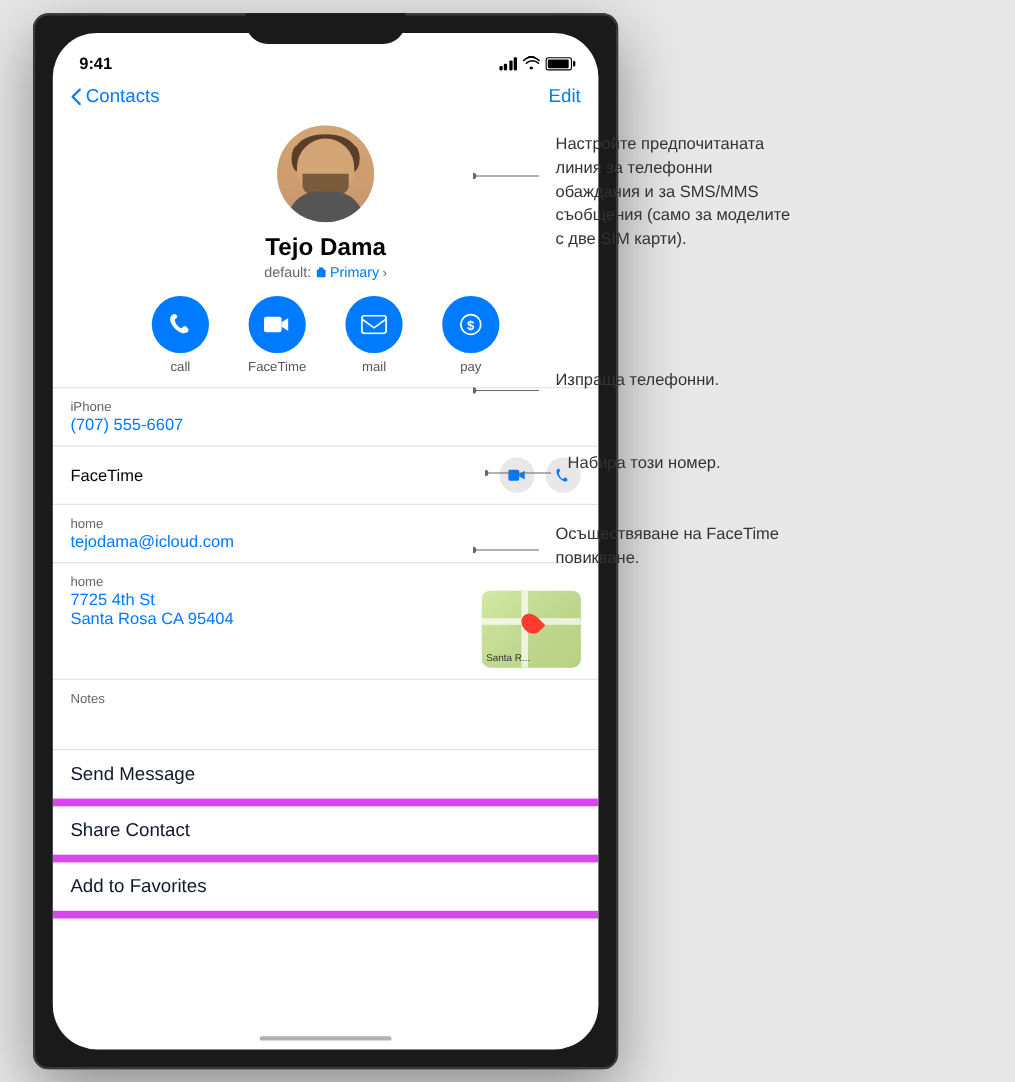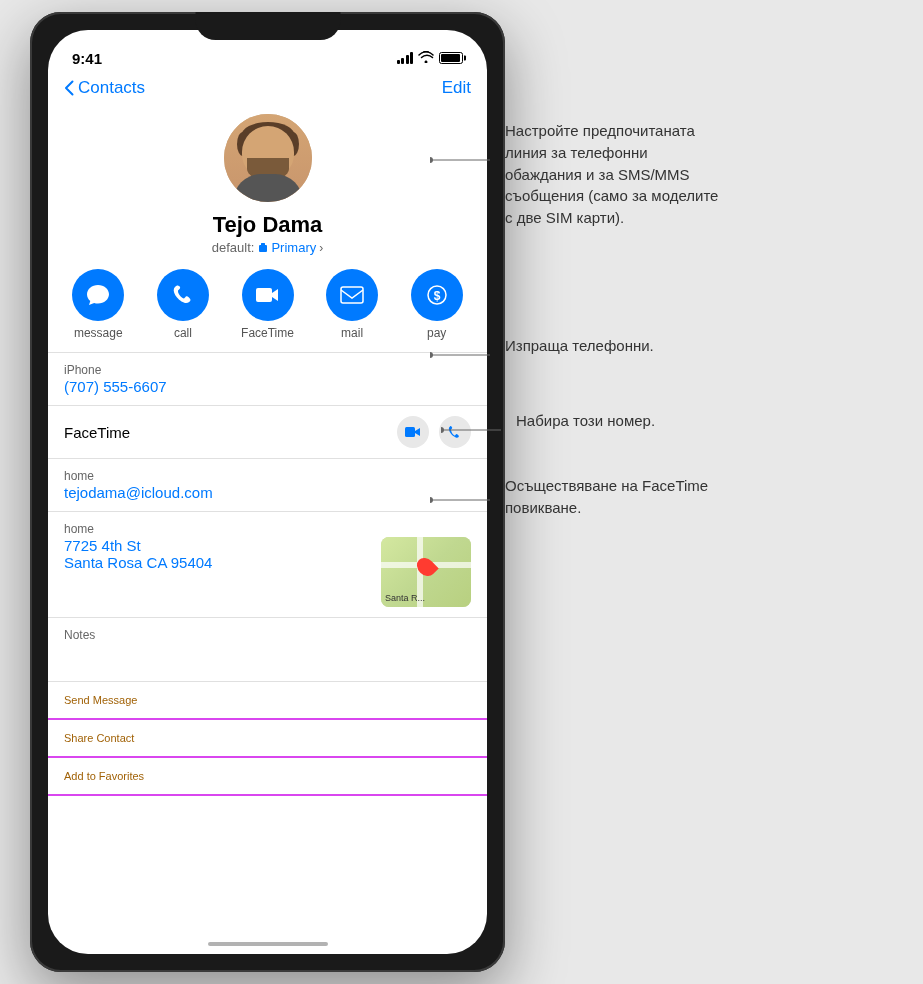--- a/index.html
+++ b/index.html
@@ -16,24 +16,24 @@
       width: 923px;
       height: 984px;
       position: relative;
       display: flex;
       align-items: center;
       justify-content: flex-start;
     }
 
     
     .iphone {
-      width: 475px;
+      width: 532px;
       height: 960px;
       background: #1a1a1a;
-      border-radius: 31px;
+      border-radius: 14px;
       position: relative;
       margin-left: 30px;
       flex-shrink: 0;
       box-shadow: 0 20px 60px rgba(0,0,0,0.4), inset 0 0 0 2px #3a3a3a;
     }
 
     .iphone-screen {
       position: absolute;
       top: 18px;
       left: 18px;
@@ -378,23 +378,23 @@
       bottom: 4px;
       left: 4px;
       font-size: 9px;
       color: #333;
       font-weight: 400;
     }
 
     
     .action-link {
       padding: 12px 16px;
-      border-bottom: 2px solid #d946ef;
-      font-size: 11px;
-      color: #a16207;
+      border-bottom: 7px solid #d946ef;
+      font-size: 17px;
+      color: #0f172a;
     }
 
     
     .notes-item {
       padding: 10px 16px;
       border-bottom: 1px solid #e0e0e0;
     }
 
     
     .home-indicator {
@@ -509,28 +509,20 @@
                 <rect x="1" y="2" width="8" height="7" rx="1" fill="#007AFF"></rect>
                 <rect x="3" y="0" width="4" height="3" rx="0.5" fill="#007AFF"></rect>
               </svg>
               <span>Primary</span>
               <span style="font-size:12px;color:#666;">›</span>
             </span>
           </div>
         </div>
 
         <div class="action-buttons">
-          <div class="action-btn">
-            <div class="action-btn-circle">
-              <svg width="24" height="22" viewBox="0 0 24 22" fill="white">
-                <path d="M12 1C5.925 1 1 5.149 1 10.25c0 2.698 1.278 5.12 3.306 6.826L3 21l5.153-2.062C9.304 19.3 10.619 19.5 12 19.5c6.075 0 11-4.149 11-9.25S18.075 1 12 1Z"></path>
-              </svg>
-            </div>
-            <span class="action-btn-label">message</span>
-          </div>
           <div class="action-btn">
             <div class="action-btn-circle">
               <svg width="22" height="22" viewBox="0 0 22 22" fill="white">
                 <path d="M5.5 1.5C5.5 1.5 3 2 2 4.5c-1 2.5.5 6 3 9s6.5 5.5 9 5.5c2.5 0 4.5-1.5 4.5-3s-2-3-3-3.5c-1-.5-2 .5-2 .5l-1.5 1.5c-1 0-3-1.5-4.5-3.5S6 7.5 6 6.5l1.5-1.5s1-1 .5-2C7.5 2 6 1.5 5.5 1.5Z"></path>
               </svg>
             </div>
             <span class="action-btn-label">call</span>
           </div>
           <div class="action-btn">
             <div class="action-btn-circle">

